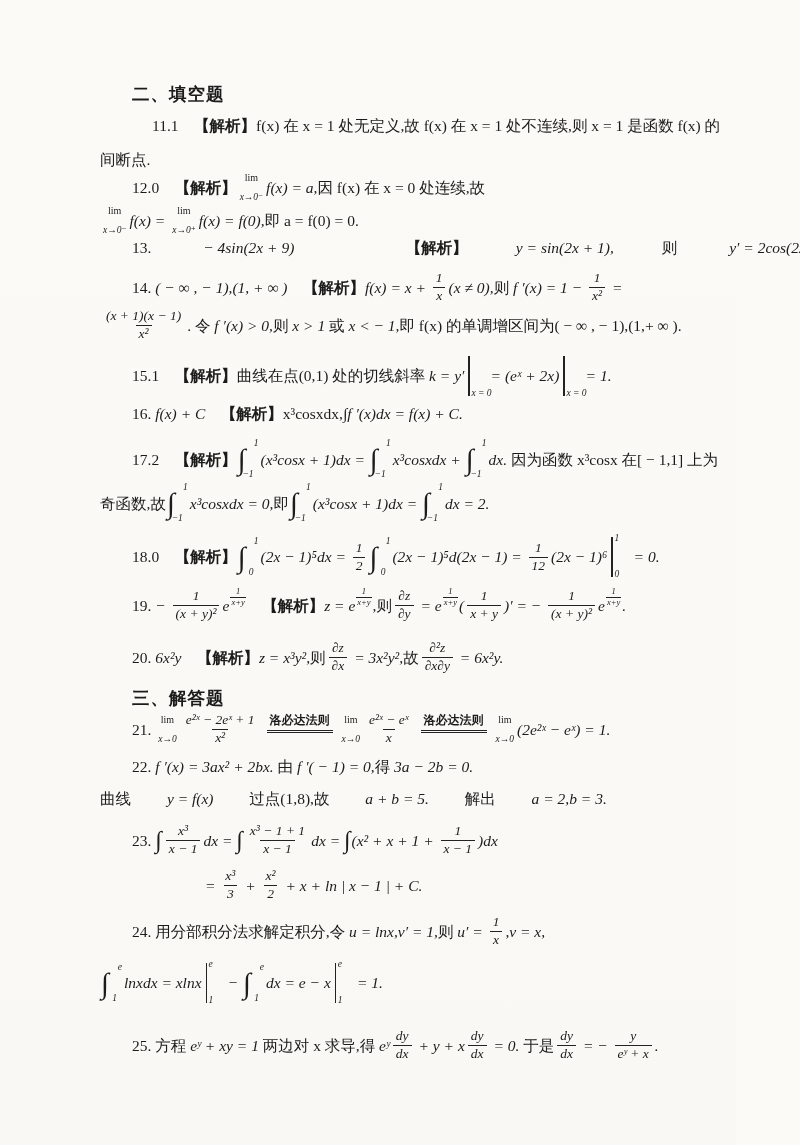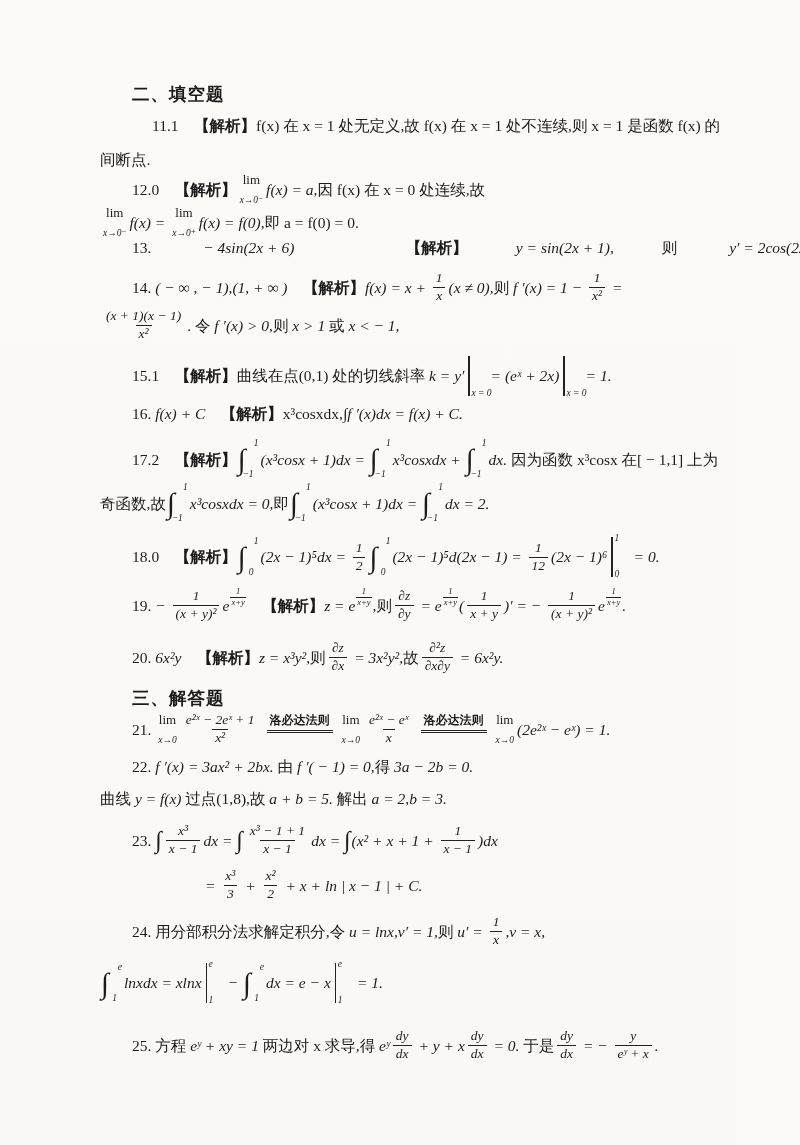--- a/index.html
+++ b/index.html
@@ -26,21 +26,21 @@
   .frac{
     display:inline-flex;flex-direction:column;align-items:center;
     font-style:italic;font-size:13.5px;line-height:1.25;margin:0 3px;text-align:center;
   }
   .frac .n{padding:0 3px;}
   .frac .d{border-top:1.2px solid #222;padding:0 3px;}
   .supfrac{font-size:8.5px;line-height:1.15;transform:translateY(-8px);margin:0 1px;}
   .supfrac .n{padding:0 1px;}
   .supfrac .d{border-top:0.8px solid #222;padding:0 1px;}
   .lim{display:inline-flex;flex-direction:column;align-items:center;line-height:1;margin:0 3px;}
-  .lim .w{font-size:13px;font-style:normal;}
+  .lim .w{font-size:10px;font-style:normal;}
   .lim .ls{font-size:9.5px;font-style:italic;margin-top:10px;}
   .intw{position:relative;display:inline-block;padding:2px 15px 2px 1px;}
   .intw .g{font-size:29px;line-height:1;font-style:normal;}
   .intw .hi{position:absolute;top:-5px;right:2px;font-size:9.5px;font-style:italic;}
   .intw .lo{position:absolute;bottom:-5px;right:7px;font-size:9.5px;font-style:italic;}
   .barw{position:relative;display:inline-block;width:1.3px;background:#222;height:40px;margin:0 17px 0 4px;}
   .barw .hi{position:absolute;top:-4px;left:3px;font-size:9.5px;font-style:italic;white-space:nowrap;}
   .barw .lo{position:absolute;bottom:-4px;left:3px;font-size:9.5px;font-style:italic;white-space:nowrap;}
   .lbl{display:inline-flex;flex-direction:column;align-items:flex-start;margin:0 6px;}
   .lbl .x{font-weight:700;font-size:12px;font-style:normal;border-bottom:3.5px double #222;padding:0 3px 2px;}
@@ -48,32 +48,32 @@
 </style>
 </head>
 <body>
 
 <div id="doc">
     <div class="line heading" style="left: 132px; top: 84px;"><span class="t">二、填空题</span></div>
     <div class="line" style="left: 124px; top: 116px; margin-left: 28px;"><span class="t">11.1　</span><span class="bd">【解析】</span><span class="t">f(x) 在 x = 1 处无定义,故 f(x) 在 x = 1 处不连续,则 x = 1 是函数 f(x) 的</span></div>
     <div class="line" style="left: 100px; top: 150px;"><span class="t">间断点.</span></div>
     <div class="line" style="left: 132px; top: 173px;"><span class="t">12.0　</span><span class="bd">【解析】</span><span class="lim"><span class="w">lim</span><span class="ls">x→0⁻</span></span><span class="m">f(x) = a,</span><span class="t">因 f(x) 在 x = 0 处连续,故</span></div>
     <div class="line" style="left: 100px; top: 206px;"><span class="lim"><span class="w">lim</span><span class="ls">x→0⁻</span></span><span class="m">f(x) = </span><span class="lim"><span class="w">lim</span><span class="ls">x→0⁺</span></span><span class="m">f(x) = f(0),</span><span class="t">即 a = f(0) = 0.</span></div>
-    <div class="line" style="left: 132px; top: 238px; gap: 48px;"><span class="t">13. </span><span class="m">− 4sin(2x + 6)</span><span class="t">　</span><span class="bd">【解析】</span><span class="m">y = sin(2x + 1),</span><span class="t">则 </span><span class="m">y′ = 2cos(2x + 5),</span><span class="t">则 </span><span class="m">y″ = − 4sin(2x + 1).</span></div>
+    <div class="line" style="left: 132px; top: 238px; gap: 48px;"><span class="t">13. </span><span class="m">− 4sin(2x + 9)</span><span class="t">　</span><span class="bd">【解析】</span><span class="m">y = sin(2x + 1),</span><span class="t">则 </span><span class="m">y′ = 2cos(2x + 5),</span><span class="t">则 </span><span class="m">y″ = − 4sin(2x + 1).</span></div>
     <div class="line" style="left: 132px; top: 270px;"><span class="t">14. </span><span class="m">( − ∞ , − 1),(1, + ∞ )</span><span class="t">　</span><span class="bd">【解析】</span><span class="m">f(x) = x + </span><span class="frac"><span class="n">1</span><span class="d">x</span></span><span class="m">(x ≠ 0),</span><span class="t">则 </span><span class="m">f ′(x) = 1 − </span><span class="frac"><span class="n">1</span><span class="d">x²</span></span><span class="m"> =</span></div>
-    <div class="line" style="left: 100px; top: 308px;"><span class="frac"><span class="n">(x + 1)(x − 1)</span><span class="d">x²</span></span><span class="t">. 令 </span><span class="m">f ′(x) &gt; 0,</span><span class="t">则 </span><span class="m">x &gt; 1</span><span class="t"> 或 </span><span class="m">x &lt; − 1,</span></div>
+    <div class="line" style="left: 100px; top: 308px;"><span class="frac"><span class="n">(x + 1)(x − 1)</span><span class="d">x²</span></span><span class="t">. 令 </span><span class="m">f ′(x) &gt; 0,</span><span class="t">则 </span><span class="m">x &gt; 1</span><span class="t"> 或 </span><span class="m">x &lt; − 1,</span><span class="t">即 f(x) 的单调增区间为( − ∞ , − 1),(1,+ ∞ ).</span></div>
     <div class="line" style="left: 132px; top: 356px;"><span class="t">15.1　</span><span class="bd">【解析】</span><span class="t">曲线在点(0,1) 处的切线斜率 </span><span class="m">k = y′</span><span class="barw"><span class="hi"></span><span class="lo">x = 0</span></span><span class="m"> = (eˣ + 2x)</span><span class="barw"><span class="hi"></span><span class="lo">x = 0</span></span><span class="m"> = 1.</span></div>
     <div class="line" style="left: 132px; top: 404px;"><span class="t">16. </span><span class="m">f(x) + C</span><span class="t">　</span><span class="bd">【解析】</span><span class="t">x³cosxdx,</span><span class="m">∫f ′(x)dx = f(x) + C.</span></div>
     <div class="line" style="left: 132px; top: 443px;"><span class="t">17.2　</span><span class="bd">【解析】</span><span class="intw"><span class="g">∫</span><span class="hi">1</span><span class="lo">−1</span></span><span class="m">(x³cosx + 1)dx = </span><span class="intw"><span class="g">∫</span><span class="hi">1</span><span class="lo">−1</span></span><span class="m">x³cosxdx + </span><span class="intw"><span class="g">∫</span><span class="hi">1</span><span class="lo">−1</span></span><span class="m">dx.</span><span class="t"> 因为函数 x³cosx 在[ − 1,1] 上为</span></div>
     <div class="line" style="left: 100px; top: 487px;"><span class="t">奇函数,故</span><span class="intw"><span class="g">∫</span><span class="hi">1</span><span class="lo">−1</span></span><span class="m">x³cosxdx = 0,</span><span class="t">即</span><span class="intw"><span class="g">∫</span><span class="hi">1</span><span class="lo">−1</span></span><span class="m">(x³cosx + 1)dx = </span><span class="intw"><span class="g">∫</span><span class="hi">1</span><span class="lo">−1</span></span><span class="m">dx = 2.</span></div>
     <div class="line" style="left: 132px; top: 537px;"><span class="t">18.0　</span><span class="bd">【解析】</span><span class="intw"><span class="g">∫</span><span class="hi">1</span><span class="lo">0</span></span><span class="m">(2x − 1)⁵dx = </span><span class="frac"><span class="n">1</span><span class="d">2</span></span><span class="intw"><span class="g">∫</span><span class="hi">1</span><span class="lo">0</span></span><span class="m">(2x − 1)⁵d(2x − 1) = </span><span class="frac"><span class="n">1</span><span class="d">12</span></span><span class="m">(2x − 1)⁶</span><span class="barw"><span class="hi">1</span><span class="lo">0</span></span><span class="m"> = 0.</span></div>
     <div class="line" style="left: 132px; top: 588px;"><span class="t">19. </span><span class="m">− </span><span class="frac"><span class="n">1</span><span class="d">(x + y)²</span></span><span class="m">e</span><span class="frac supfrac"><span class="n">1</span><span class="d">x+y</span></span><span class="t">　</span><span class="bd">【解析】</span><span class="m">z = e</span><span class="frac supfrac"><span class="n">1</span><span class="d">x+y</span></span><span class="m">,</span><span class="t">则</span><span class="frac"><span class="n">∂z</span><span class="d">∂y</span></span><span class="m"> = e</span><span class="frac supfrac"><span class="n">1</span><span class="d">x+y</span></span><span class="m">(</span><span class="frac"><span class="n">1</span><span class="d">x + y</span></span><span class="m">)′ = − </span><span class="frac"><span class="n">1</span><span class="d">(x + y)²</span></span><span class="m">e</span><span class="frac supfrac"><span class="n">1</span><span class="d">x+y</span></span><span class="m">.</span></div>
     <div class="line" style="left: 132px; top: 640px;"><span class="t">20. </span><span class="m">6x²y</span><span class="t">　</span><span class="bd">【解析】</span><span class="m">z = x³y²,</span><span class="t">则</span><span class="frac"><span class="n">∂z</span><span class="d">∂x</span></span><span class="m"> = 3x²y²,</span><span class="t">故</span><span class="frac"><span class="n">∂²z</span><span class="d">∂x∂y</span></span><span class="m"> = 6x²y.</span></div>
     <div class="line heading" style="left: 132px; top: 688px;"><span class="t">三、解答题</span></div>
     <div class="line" style="left: 132px; top: 712px;"><span class="t">21. </span><span class="lim"><span class="w">lim</span><span class="ls">x→0</span></span><span class="frac"><span class="n">e²ˣ − 2eˣ + 1</span><span class="d">x²</span></span><span class="lbl"><span class="x">洛必达法则</span><span class="sp"></span></span><span class="lim"><span class="w">lim</span><span class="ls">x→0</span></span><span class="frac"><span class="n">e²ˣ − eˣ</span><span class="d">x</span></span><span class="lbl"><span class="x">洛必达法则</span><span class="sp"></span></span><span class="lim"><span class="w">lim</span><span class="ls">x→0</span></span><span class="m">(2e²ˣ − eˣ) = 1.</span></div>
     <div class="line" style="left: 132px; top: 757px;"><span class="t">22. </span><span class="m">f ′(x) = 3ax² + 2bx.</span><span class="t"> 由 </span><span class="m">f ′( − 1) = 0,</span><span class="t">得 </span><span class="m">3a − 2b = 0.</span></div>
-    <div class="line" style="left: 100px; top: 789px;"><span class="t">曲线 </span><span class="m">y = f(x)</span><span class="t"> 过点(1,8),故 </span><span class="m">a + b = 5.</span><span class="t"> 解出 </span><span class="m">a = 2,b = 3.</span></div>
+    <div class="line" style="left: 100px; top: 789px; gap: 32px;"><span class="t">曲线 </span><span class="m">y = f(x)</span><span class="t"> 过点(1,8),故 </span><span class="m">a + b = 5.</span><span class="t"> 解出 </span><span class="m">a = 2,b = 3.</span></div>
     <div class="line" style="left: 132px; top: 823px;"><span class="t">23. </span><span class="big">∫</span><span class="frac"><span class="n">x³</span><span class="d">x − 1</span></span><span class="m">dx = </span><span class="big">∫</span><span class="frac"><span class="n">x³ − 1 + 1</span><span class="d">x − 1</span></span><span class="m">dx = </span><span class="big">∫</span><span class="m">(x² + x + 1 + </span><span class="frac"><span class="n">1</span><span class="d">x − 1</span></span><span class="m">)dx</span></div>
     <div class="line" style="left: 205px; top: 868px;"><span class="m">= </span><span class="frac"><span class="n">x³</span><span class="d">3</span></span><span class="m"> + </span><span class="frac"><span class="n">x²</span><span class="d">2</span></span><span class="m"> + x + ln | x − 1 | + C.</span></div>
     <div class="line" style="left: 132px; top: 914px;"><span class="t">24. 用分部积分法求解定积分,令 </span><span class="m">u = lnx,v′ = 1,</span><span class="t">则 </span><span class="m">u′ = </span><span class="frac"><span class="n">1</span><span class="d">x</span></span><span class="m">,v = x,</span></div>
     <div class="line" style="left: 100px; top: 963px;"><span class="intw"><span class="g">∫</span><span class="hi">e</span><span class="lo">1</span></span><span class="m">lnxdx = xlnx</span><span class="barw"><span class="hi">e</span><span class="lo">1</span></span><span class="m"> − </span><span class="intw"><span class="g">∫</span><span class="hi">e</span><span class="lo">1</span></span><span class="m">dx = e − x</span><span class="barw"><span class="hi">e</span><span class="lo">1</span></span><span class="m"> = 1.</span></div>
     <div class="line" style="left: 132px; top: 1028px;"><span class="t">25. 方程 </span><span class="m">eʸ + xy = 1</span><span class="t"> 两边对 x 求导,得 </span><span class="m">eʸ</span><span class="frac"><span class="n">dy</span><span class="d">dx</span></span><span class="m"> + y + x</span><span class="frac"><span class="n">dy</span><span class="d">dx</span></span><span class="m"> = 0.</span><span class="t"> 于是</span><span class="frac"><span class="n">dy</span><span class="d">dx</span></span><span class="m"> = − </span><span class="frac"><span class="n">y</span><span class="d">eʸ + x</span></span><span class="m">.</span></div>
   </div>
 
 </body></html>

